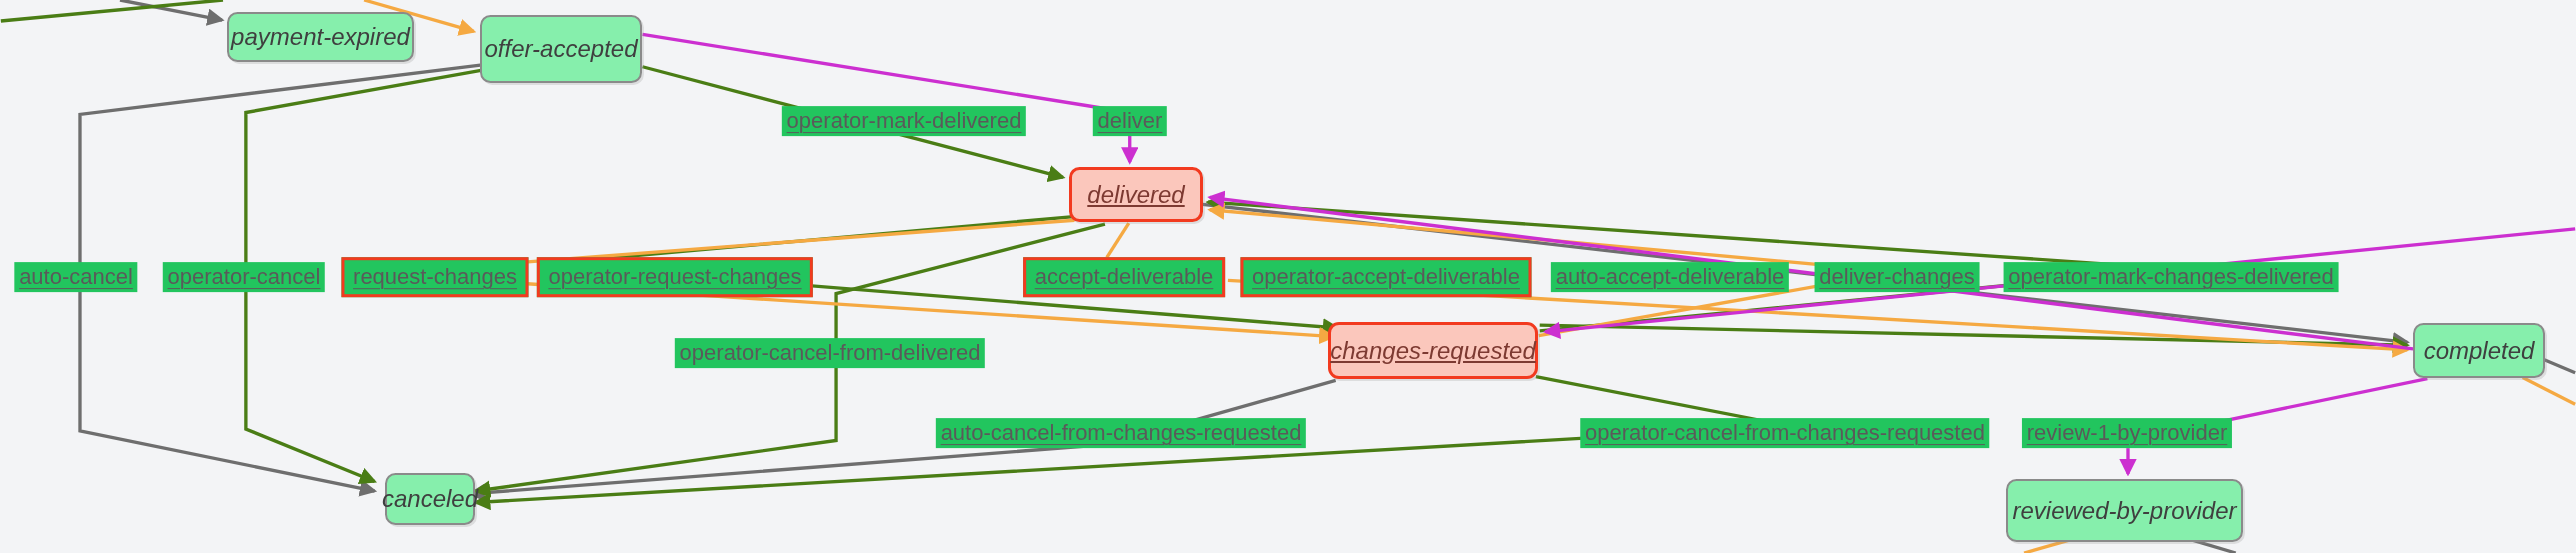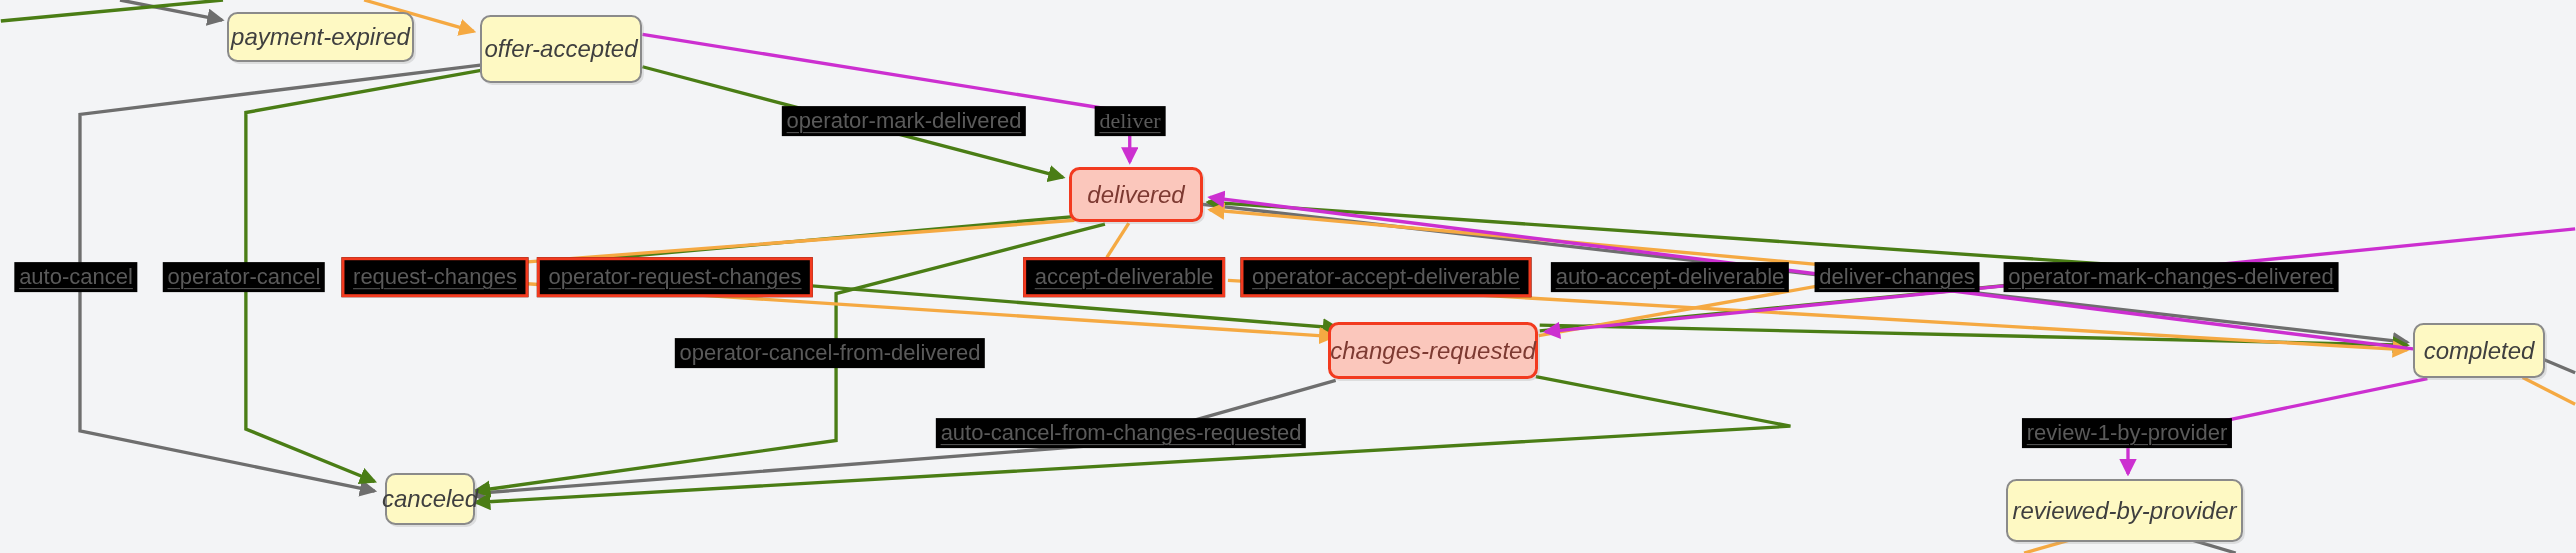--- a/index.html
+++ b/index.html
@@ -16,39 +16,40 @@
   svg.edges{position:absolute;left:0;top:0;z-index:1;}
   svg.edges polyline{fill:none;stroke-width:3.5px;}
   .c-gray{stroke:#6e6e6e;}
   .c-green{stroke:#4a7d15;}
   .c-orange{stroke:#f5a942;}
   .c-magenta{stroke:#cc2fd0;}
 
   .state{
     position:absolute;z-index:3;
     display:flex;align-items:center;justify-content:center;
-    background:#fef9c3;
+    background:#86efac;
     border:2.4px solid #8a8a8a;
     border-radius:10.5px;
     font-style:italic;
     font-size:24px;
     color:#3f3f3f;
     box-shadow:1.9px 1.9px 0 rgba(150,150,150,.25);
     box-sizing:border-box;
     white-space:nowrap;
   }
   .state.hl{
     border:3.8px solid #f23a1f;
     background:#fbc7bc;
     color:#7d3a32;
+    text-decoration:underline;
   }
   .elabel{
     position:absolute;z-index:2;
     transform:translate(-50%,-50%);
-    background:#000000;
+    background:#22c55e;
     color:#5a5a5a;
     font-size:22px;
     padding:1.9px 4.8px;
     text-decoration:underline;
     text-underline-offset:3.8px;
     text-decoration-thickness:1.4px;
     white-space:nowrap;
     box-sizing:border-box;
   }
   .elabel.boxed{
@@ -104,36 +105,37 @@
 
     <polyline class="c-magenta" points="673,36 1184,118"></polyline>
     <polyline class="c-magenta" points="1184,140 1184,170" marker-end="url(#arr-magenta)"></polyline>
     <polyline class="c-magenta" points="2530,366 1268,207" marker-end="url(#arr-magenta)"></polyline>
     <polyline class="c-magenta" points="2700,240 1620,348" marker-end="url(#arr-magenta)"></polyline>
     <polyline class="c-magenta" points="2545,397 2237,461"></polyline>
     <polyline class="c-magenta" points="2231,470 2231,497" marker-end="url(#arr-magenta)"></polyline>
   </svg>
 
   <div class="elabel" style="left:904px;top:121px;">operator-mark-delivered</div>
-  <div class="elabel" style="left:1130px;top:121px;font-family:Liberation Serif, serif;">deliver</div>
+  <div class="elabel" style="left:1130px;top:121px;">deliver</div>
   <div class="elabel" style="left:76px;top:277px;">auto-cancel</div>
   <div class="elabel" style="left:244px;top:277px;">operator-cancel</div>
   <div class="elabel boxed" style="left:435px;top:277px;">request-changes</div>
   <div class="elabel boxed" style="left:675px;top:277px;">operator-request-changes</div>
   <div class="elabel boxed" style="left:1124px;top:277px;">accept-deliverable</div>
   <div class="elabel boxed" style="left:1386px;top:277px;">operator-accept-deliverable</div>
   <div class="elabel" style="left:1670px;top:277px;">auto-accept-deliverable</div>
   <div class="elabel" style="left:1897px;top:277px;">deliver-changes</div>
   <div class="elabel plain" style="left:830px;top:353px;">operator-cancel-from-delivered</div>
   <div class="elabel" style="left:2171px;top:277px;">operator-mark-changes-delivered</div>
   <div class="elabel" style="left:1097px;top:433px;margin-left:24px;">auto-cancel-from-changes-requested</div>
+  <div class="elabel" style="left:1785px;top:433px;">operator-cancel-from-changes-requested</div>
   <div class="elabel" style="left:2127px;top:433px;">review-1-by-provider</div>
 
   <div class="state" style="left:227px;top:12.4px;width:187px;height:50px;">payment-expired</div>
   <div class="state" style="left:480px;top:15.3px;width:162px;height:68px;">offer-accepted</div>
   <div class="state hl" style="left:1069px;top:167px;width:134px;height:55px;">delivered</div>
-  <div class="state hl" style="left:1328px;top:322px;width:210px;height:57px;">changes-requested</div>
+  <div class="state hl" style="left:1328px;top:322px;width:210px;height:57px;border-radius:11px;">changes-requested</div>
   <div class="state" style="left:2413px;top:323px;width:132px;height:55px;">completed</div>
   <div class="state" style="left:385px;top:473px;width:90px;height:52px;">canceled</div>
   <div class="state" style="left:2006px;top:479px;width:237px;height:63px;">reviewed-by-provider</div>
 
 </div>
 
 
 </body></html>

